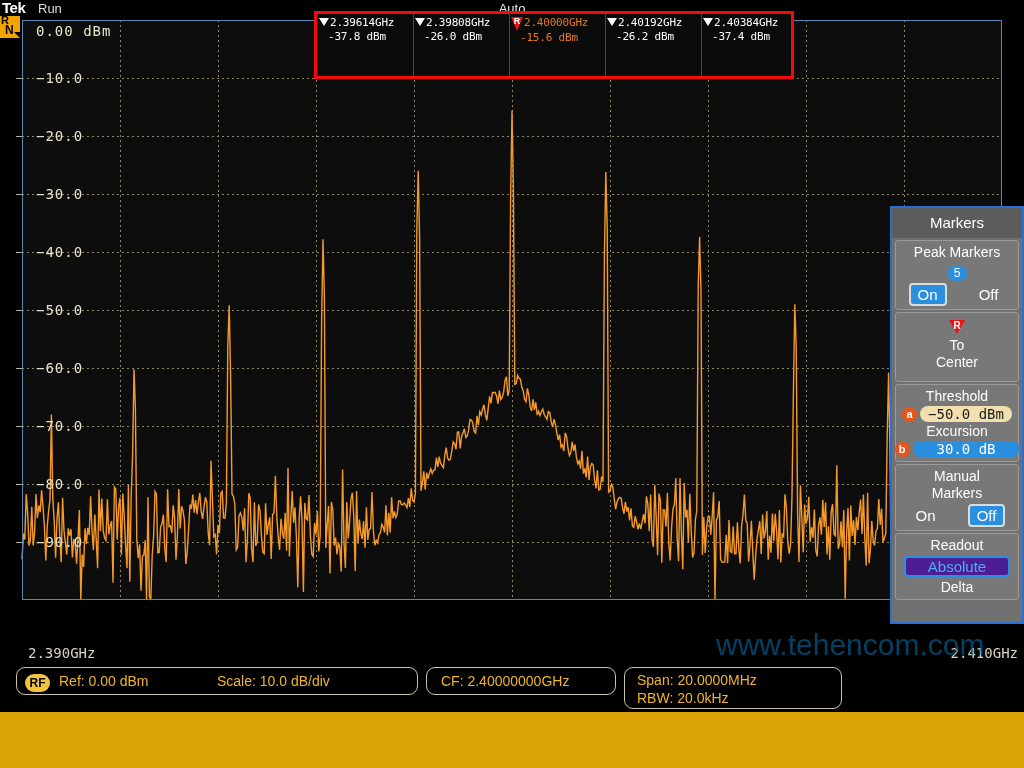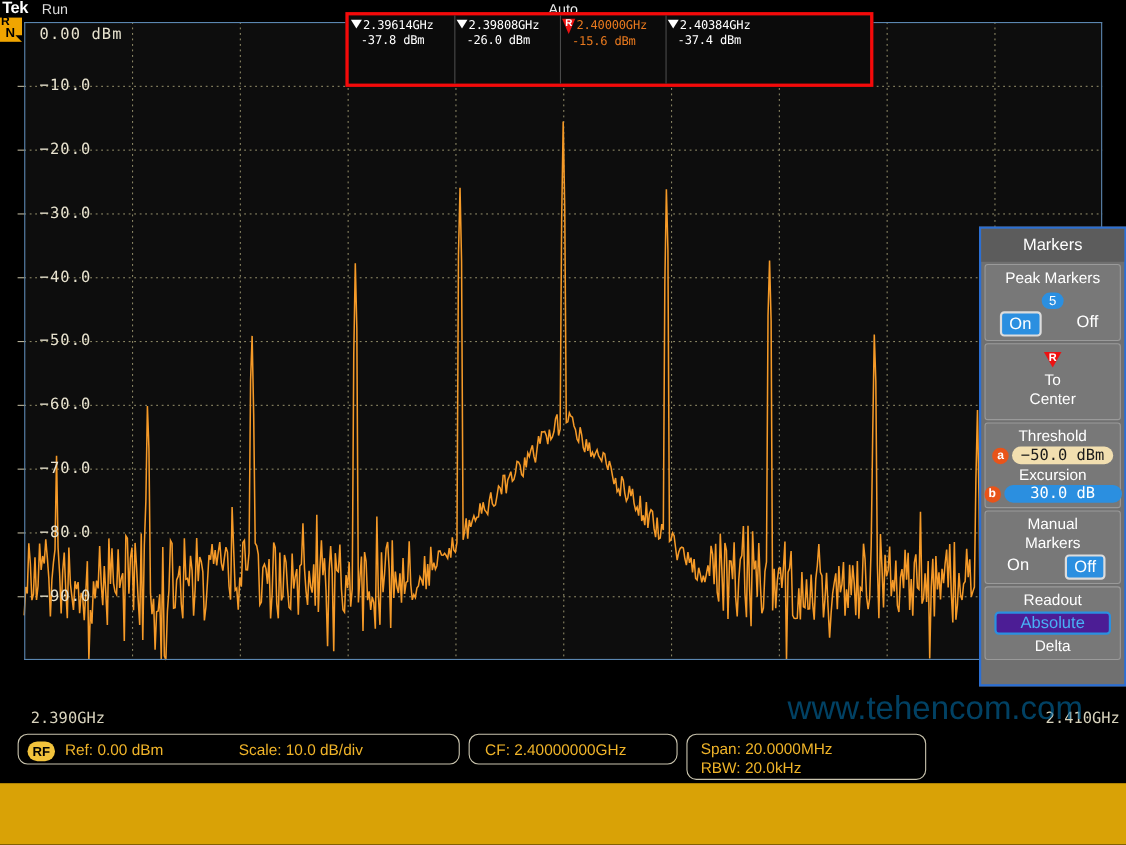--- a/index.html
+++ b/index.html
@@ -70,21 +70,21 @@
         background:#707070;border:2px solid #2b6fd4;box-sizing:border-box;}
   .menu-title{height:30px;line-height:30px;text-align:center;font-size:15px;color:#fff;
               background:#5c5c5c;font-family:"Liberation Sans",sans-serif;}
   .m-sec{margin:2px 3px;background:#787878;border:1px solid #9a9a9a;
          border-radius:3px;padding:3px 0;position:relative;}
   .m-lab{text-align:center;font-size:14px;color:#fff;line-height:17px;
          font-family:"Liberation Sans",sans-serif;}
   .pill-count{display:inline-block;background:#2b8fe0;color:#fff;font-size:12px;
               border-radius:9px;padding:0 7px;line-height:15px;
               font-family:"Liberation Sans",sans-serif;}
-  .onoff{display:flex;align-items:flex-start;justify-content:space-around;margin-top:2px;}
+  .onoff{display:flex;align-items:center;justify-content:space-around;margin-top:2px;}
   .sel{background:#2b8fe0;color:#fff;border:2px solid #dcdcdc;border-radius:4px;
        padding:1px 7px;font-size:15px;font-family:"Liberation Sans",sans-serif;}
   .unsel{color:#fff;font-size:15px;padding:1px 7px;
          font-family:"Liberation Sans",sans-serif;}
   .tocenter-tri{width:0;height:0;margin:1px auto 0;border-left:8px solid transparent;
                 border-right:8px solid transparent;border-top:14px solid #ee1111;
                 position:relative;}
   .tocenter-wrap{position:relative;height:17px;}
   .tocenter-wrap b{position:absolute;left:0;right:0;top:0;text-align:center;font-size:10px;
                    color:#fff;font-family:"Liberation Sans",sans-serif;}
@@ -208,20 +208,25 @@
           <div class="mk-freq"><span class="tri"></span><span>2.39808GHz</span></div>
           <div class="mk-amp">-26.0 dBm</div>
         </div>
         <div class="mk-cell ref">
           <span class="mk-sep"></span>
           <div class="mk-freq"><span class="tri-r"><i></i><b>R</b></span><span>2.40000GHz</span></div>
           <div class="mk-amp">-15.6 dBm</div>
         </div>
         <div class="mk-cell">
           <span class="mk-sep"></span>
+          <div class="mk-freq"><span class="tri"></span><span>2.40192GHz</span></div>
+          <div class="mk-amp">-26.2 dBm</div>
+        </div>
+        <div class="mk-cell">
+          <span class="mk-sep"></span>
           <div class="mk-freq"><span class="tri"></span><span>2.40384GHz</span></div>
           <div class="mk-amp">-37.4 dBm</div>
         </div>
       </div>
   </div>
 
   <div class="menu">
     <div class="menu-title">Markers</div>
 
     <div class="m-sec">

